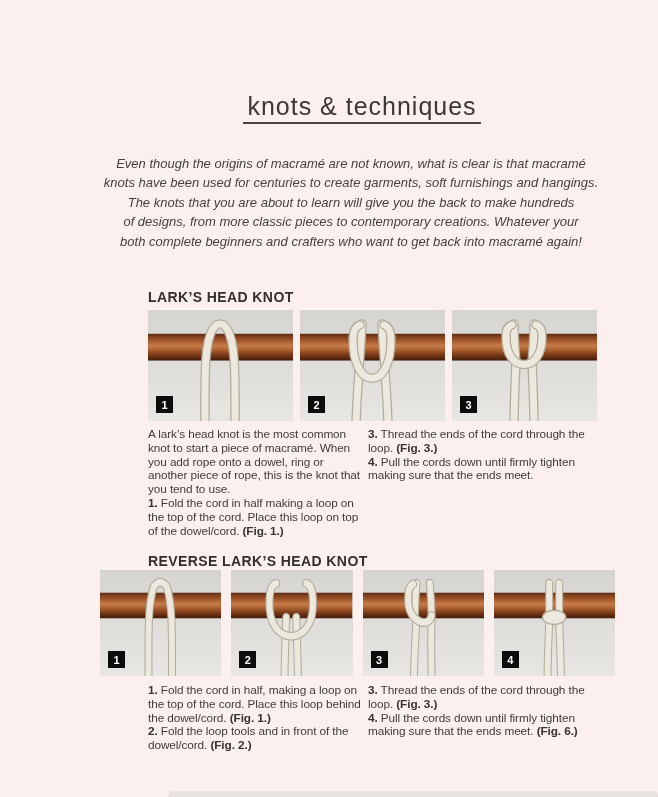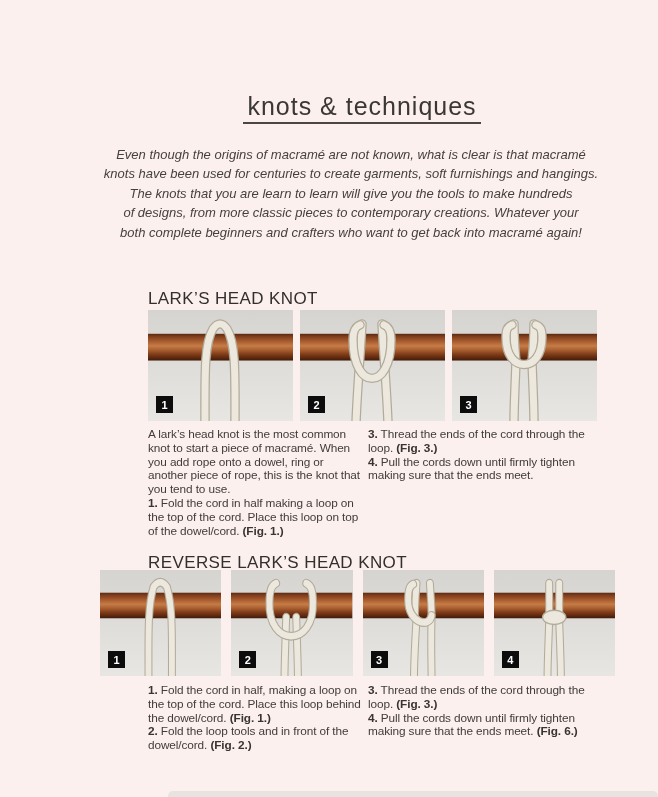--- a/index.html
+++ b/index.html
@@ -17,29 +17,29 @@
     text-align:center; padding-left:66px; box-sizing:border-box;
   }
   .page-title {
     display:inline-block; margin:0;
     font-size:25px; font-weight:400; letter-spacing:1px;
     color:#3b3734;
     border-bottom:2px solid #4b4643;
     padding:0 4px 1px 4px;
   }
   .intro {
-    position:absolute; top:145px; left:0; width:658px;
+    position:absolute; top:154px; left:0; width:658px;
     padding-left:44px; box-sizing:border-box;
     text-align:center; font-style:italic;
     font-size:13px; line-height:19.4px; color:#45413e;
   }
   .intro div { white-space:nowrap; }
   .section-heading {
     position:absolute; left:148px; margin:0;
-    font-size:17px; font-weight:400; letter-spacing:0.4px; color:#322f2d;
+    font-size:14px; font-weight:700; letter-spacing:0.4px; color:#322f2d;
   }
   #s1-heading { top:289px; }
   #s2-heading { top:553px; }
   .row { position:absolute; display:flex; }
   #row1 { top:310px; left:148px; width:449px; height:111px; gap:7px; }
   #row2 { top:570px; left:100px; width:515px; height:106px; gap:10px; }
   .photo {
     flex:1; position:relative;
     background:linear-gradient(#d5d4d1, #e8e6e3);
     overflow:hidden;
@@ -89,21 +89,21 @@
   </defs>
 </svg>
 
 <div class="title-wrap">
   <h1 class="page-title">knots &amp; techniques</h1>
 </div>
 
 <div class="intro">
   <div>Even though the origins of macramé are not known, what is clear is that macramé</div>
   <div>knots have been used for centuries to create garments, soft furnishings and hangings.</div>
-  <div>The knots that you are learn to learn will give you the tools to make hundreds</div>
+  <div>The knots that you are about to learn will give you the back to make hundreds</div>
   <div>of designs, from more classic pieces to contemporary creations. Whatever your</div>
   <div>both complete beginners and crafters who want to get back into macramé again!</div>
 </div>
 
 <h2 class="section-heading" id="s1-heading">LARK’S HEAD KNOT</h2>
 
 <div class="row" id="row1">
   <div class="photo">
     <svg viewBox="0 0 145 112" preserveAspectRatio="none">
       <rect x="0" y="24" width="145" height="27" fill="url(#copper)"></rect>

